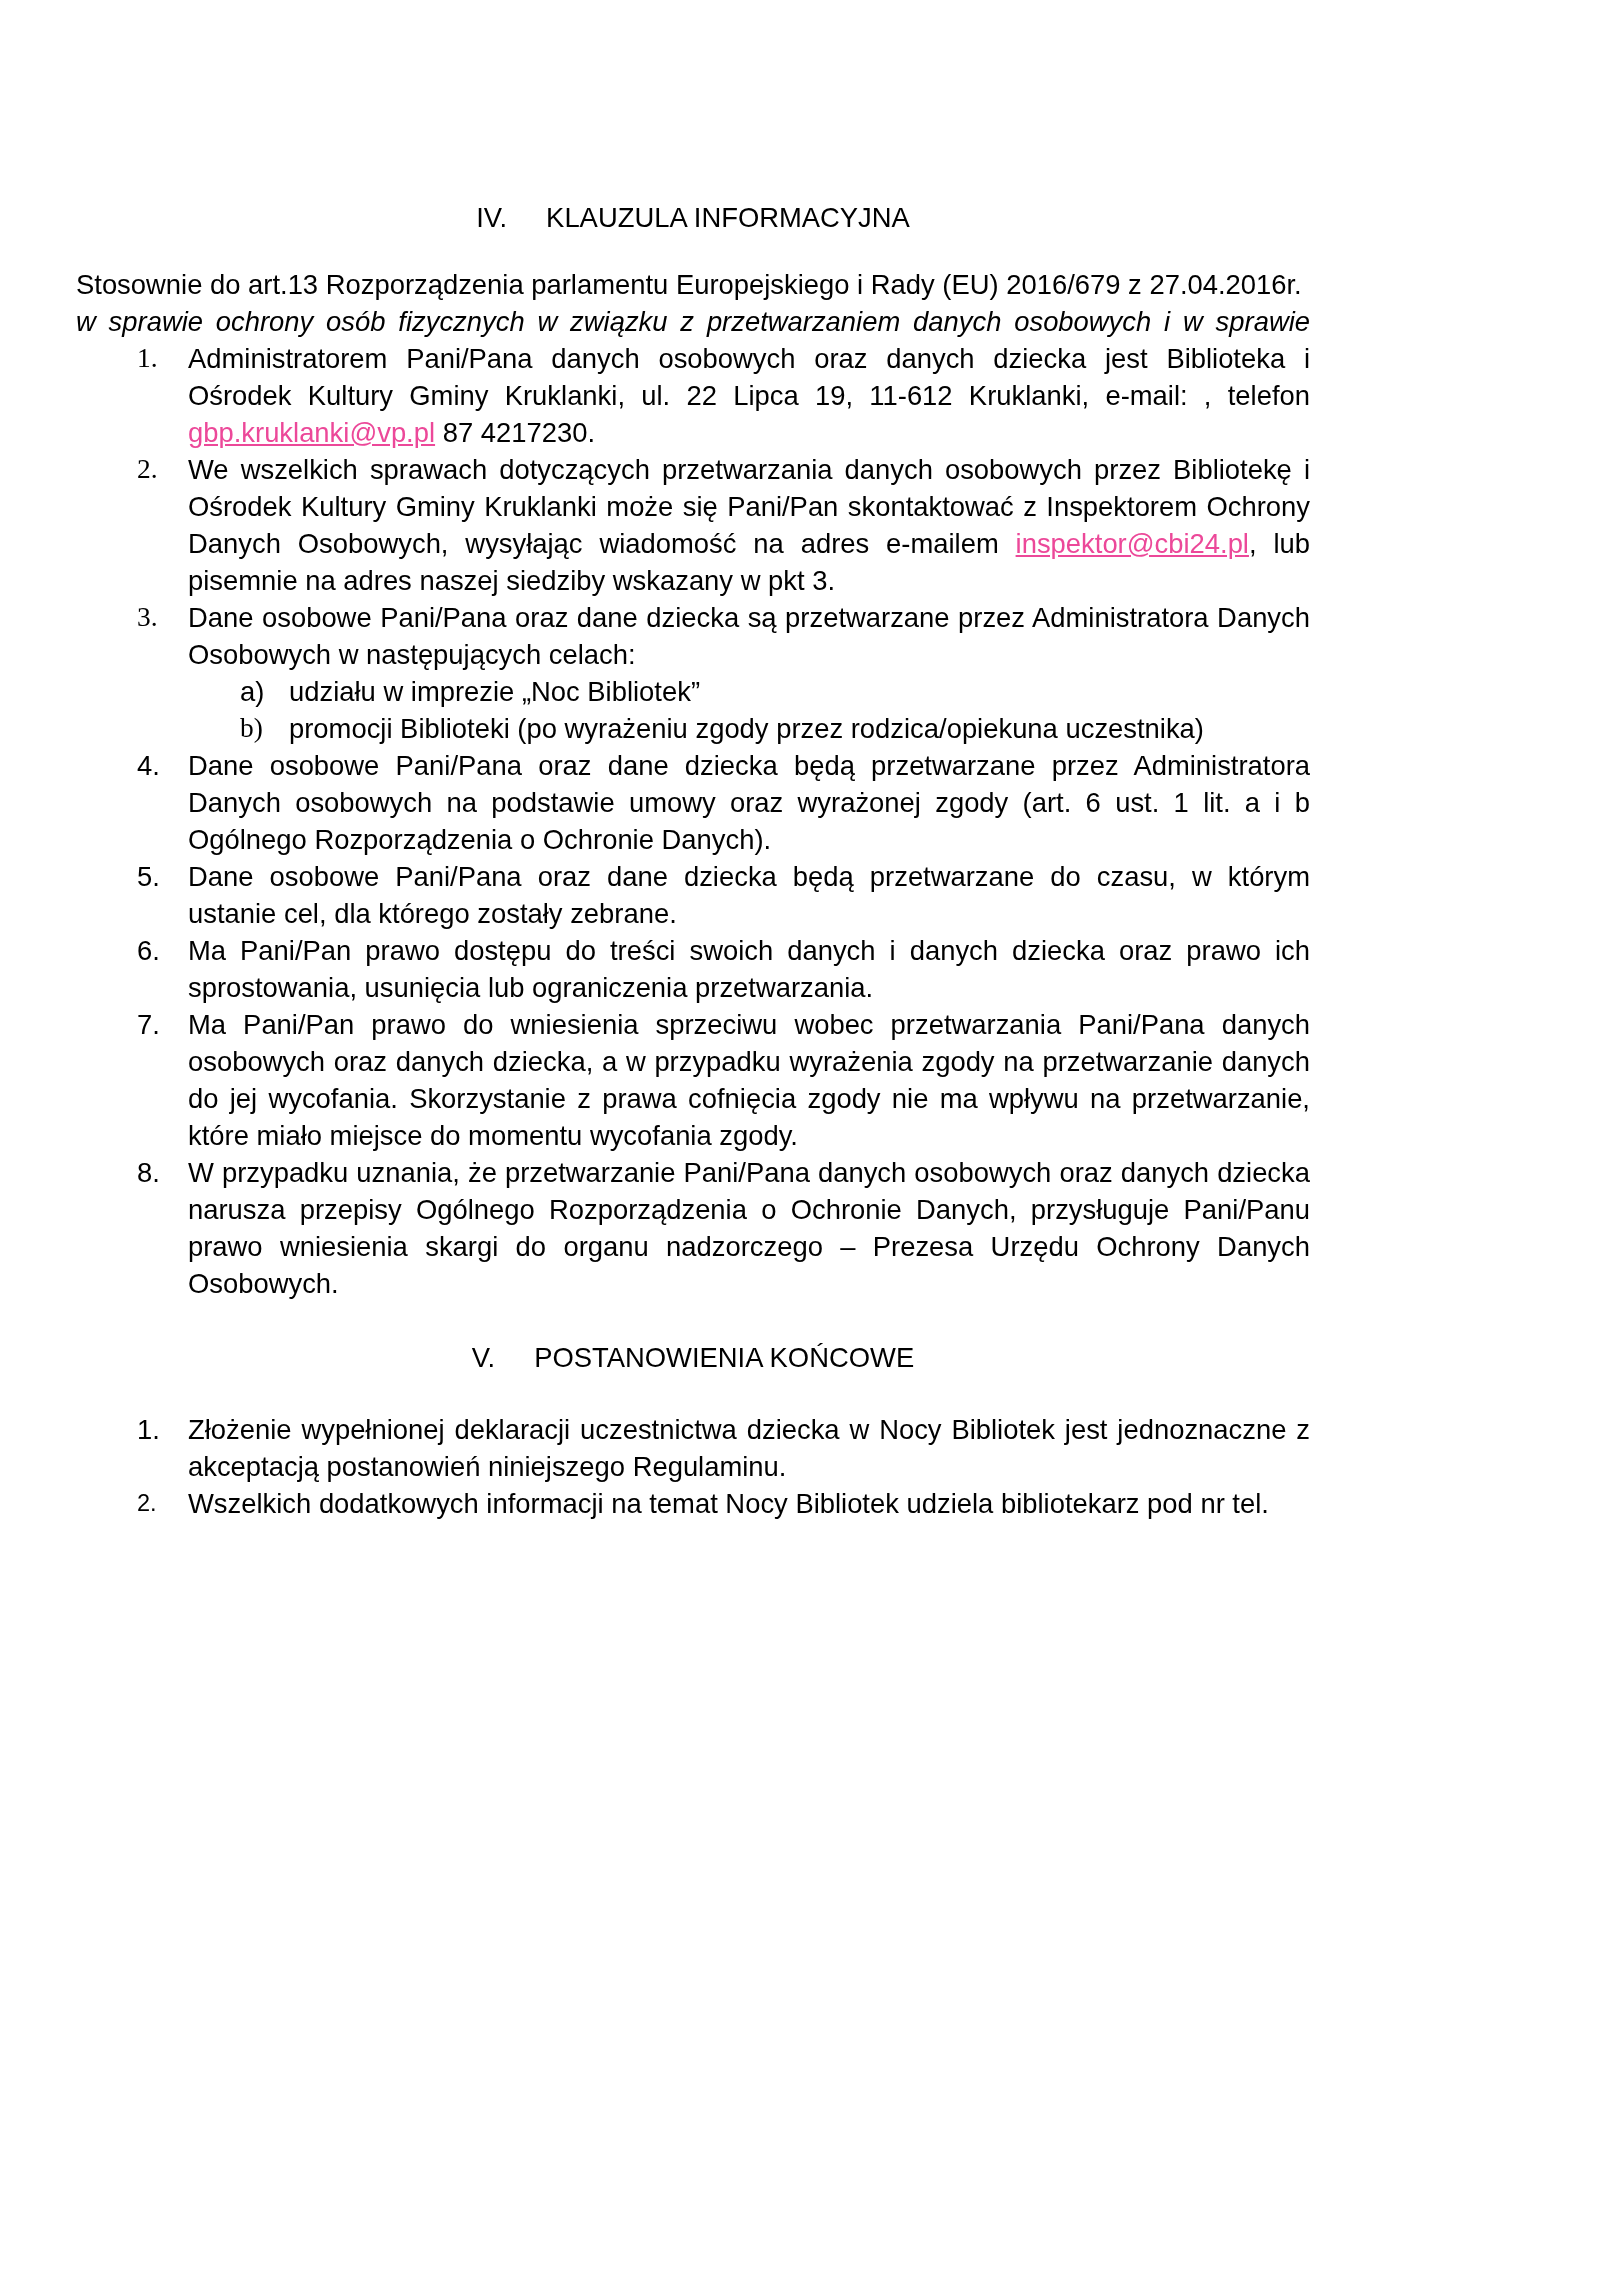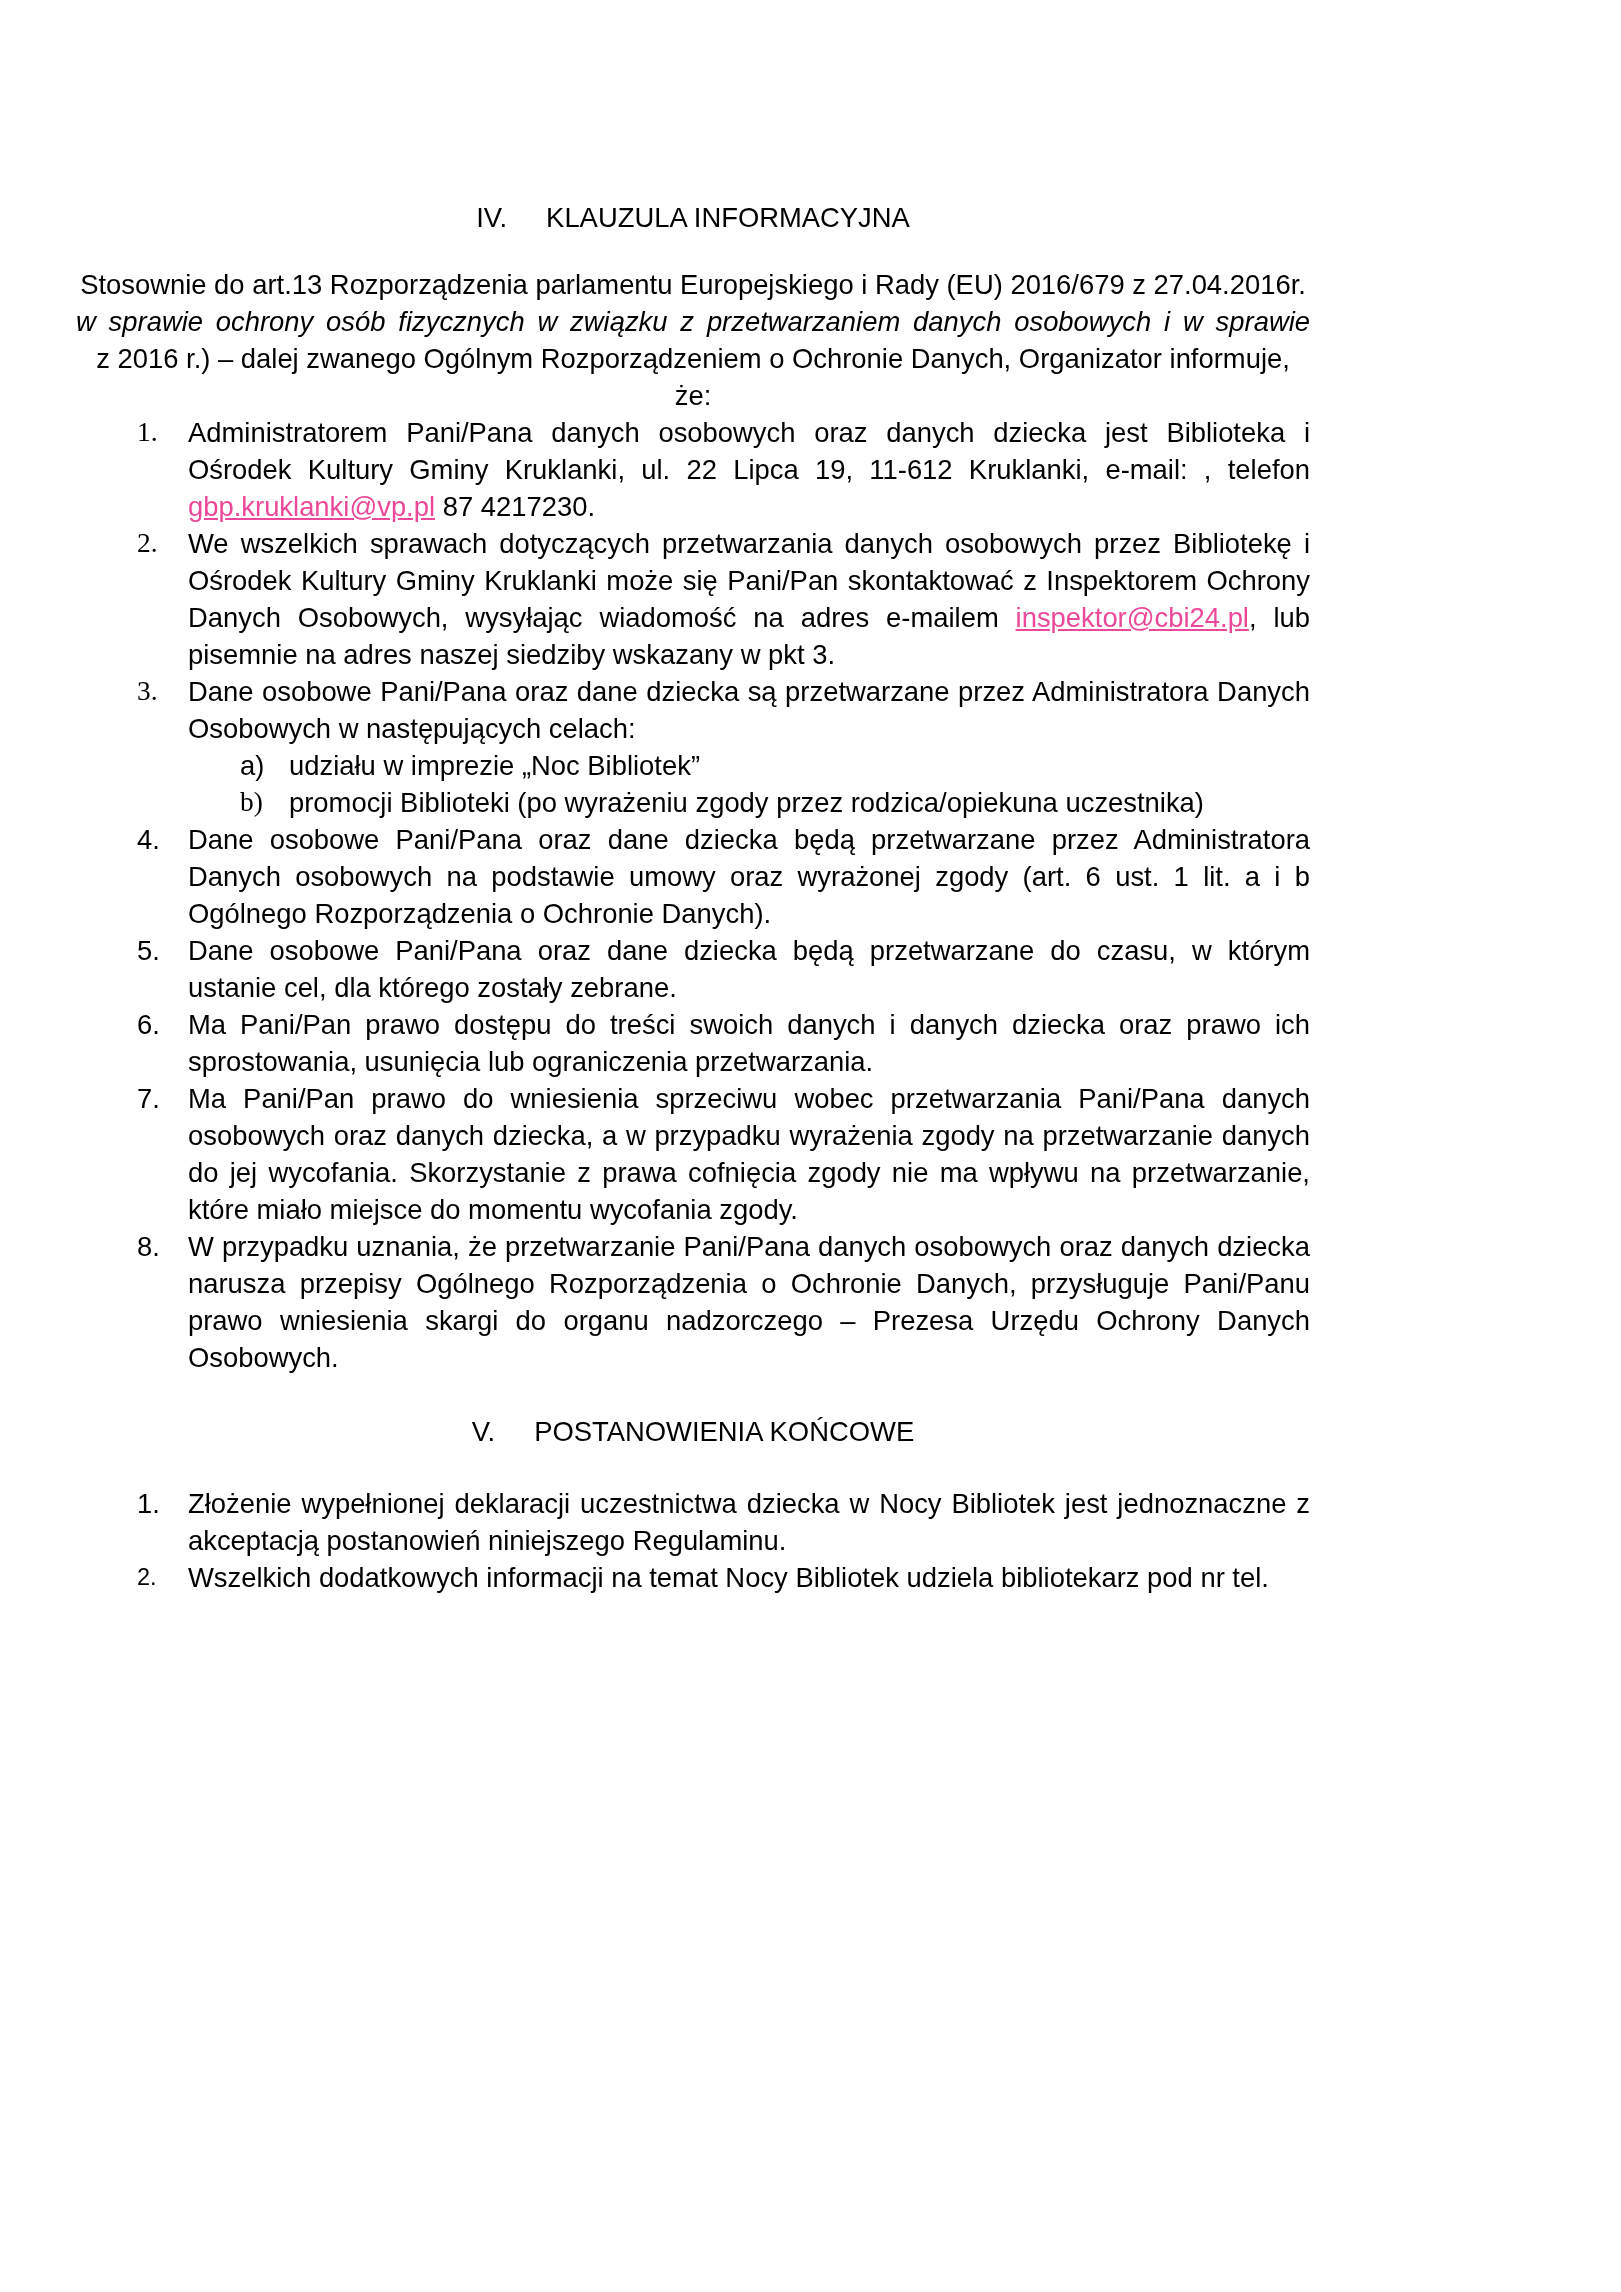--- a/index.html
+++ b/index.html
@@ -26,21 +26,21 @@
     text-align: center;
     white-space: nowrap;
   }
   .heading .hnum {
     display: inline-block;
     margin-right: 39px;
   }
   .intro {
     margin-top: 30px;
   }
-  .intro-line { text-align: center; }
+  .intro-line { text-align: left; }
   .intro-line.stretch {
     text-align: justify;
     text-align-last: justify;
     font-style: italic;
   }
   .num-item {
     display: flex;
     align-items: flex-start;
   }
   .num-col {
@@ -83,21 +83,20 @@
 
 <div class="page">
 
   <div class="heading">
     <span class="hnum">IV.</span><span>KLAUZULA INFORMACYJNA</span>
   </div>
 
   <div class="intro">
     <div class="intro-line">Stosownie do art.13 Rozporządzenia parlamentu Europejskiego i Rady (EU) 2016/679 z 27.04.2016r.</div>
     <div class="intro-line stretch">w sprawie ochrony osób fizycznych w związku z przetwarzaniem danych osobowych i w sprawie</div>
-    <div class="intro-line">z 2016 r.) – dalej zwanego Ogólnym Rozporządzeniem o Ochronie Danych, Organizator informuje, że:</div>
   </div>
 
   <div>
 
     <div class="num-item">
       <span class="num-col serif">1.</span>
       <div class="item-text"><span>Administratorem Pani/Pana danych osobowych oraz danych dziecka jest Biblioteka i Ośrodek Kultury Gminy Kruklanki, ul. 22 Lipca 19, 11-612 Kruklanki, e-mail: , telefon </span><a class="email-link">gbp.kruklanki@vp.pl</a><span> 87 4217230.</span></div>
     </div>
 
     <div class="num-item">

